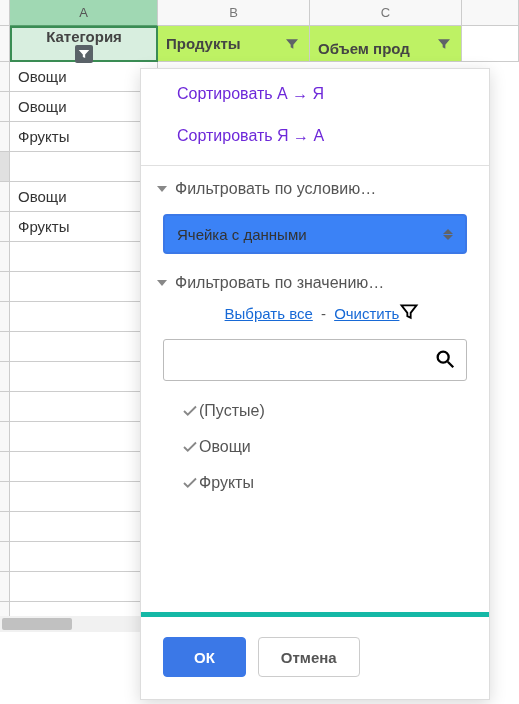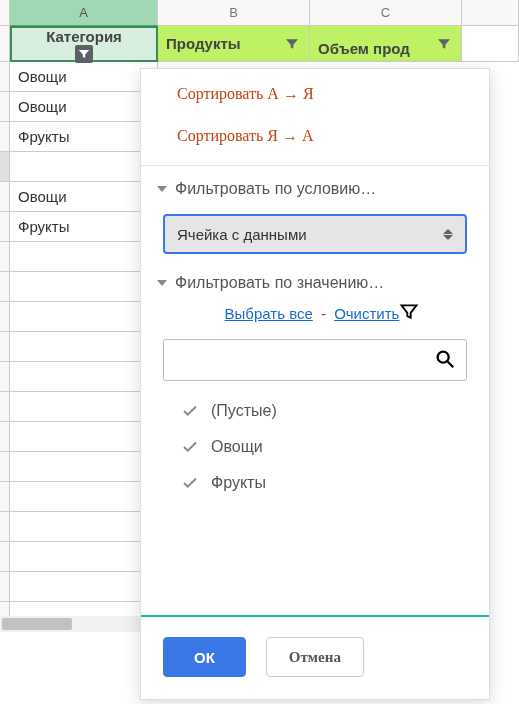--- a/index.html
+++ b/index.html
@@ -130,23 +130,22 @@
     flex-direction: column;
   }
   .panel-scroll {
     flex: 1;
     overflow: hidden;
     padding: 4px 0;
   }
   .sort-item {
     padding: 12px 16px 12px 36px;
     font-size: 16px;
-    color: #c2410c;
+    color: #6d28d9;
     cursor: pointer;
-    font-family: Liberation Serif, serif;
   }
   .divider {
     border-top: 1px solid #e0e0e0;
     margin: 8px 0;
   }
   .section-header {
     padding: 6px 16px 6px 16px;
     font-size: 16px;
     color: #555;
     display:flex;
@@ -158,21 +157,21 @@
     width:0;height:0;
     border-left:5px solid transparent;
     border-right:5px solid transparent;
     border-top:6px solid #888;
   }
   .condition-select {
     margin: 10px 22px 14px 22px;
     height: 40px;
     border: 2px solid #3b78e7;
     border-radius: 4px;
-    background: #e5e5e5;
+    background: #3b82f6;
     display:flex;
     align-items:center;
     justify-content:space-between;
     padding: 0 12px;
     font-size: 15px;
     color:#333;
     font-weight:500;
     cursor:pointer;
   }
   .updown {
@@ -210,59 +209,57 @@
     outline:none;
     font-size:15px;
     background:transparent;
   }
   .value-list {
     padding: 0 22px 0 40px;
   }
   .value-item {
     display:flex;
     align-items:center;
-    gap:12px;
     padding: 9px 0;
     font-size: 16px;
     color:#555;
     cursor:pointer;
   }
   .check {
     width:18px;height:18px;
     display:flex;align-items:center;justify-content:center;
   }
   .check svg{width:18px;height:18px;}
   .check svg path{stroke:#888;stroke-width:2.5;fill:none;}
 
   .footer {
-    border-top: 2px solid #14b8a6;
+    border-top: 5px solid #14b8a6;
     padding: 20px 22px 22px 22px;
     display:flex;
-    gap:20px;
+    gap:12px;
   }
   .btn {
     height: 40px;
     padding: 0 30px;
     border-radius: 4px;
     font-size: 15px;
     font-weight: 600;
     cursor:pointer;
     display:flex;align-items:center;justify-content:center;
   }
   .btn-primary {
     background: #3b78e7;
     color: #fff;
     border: 1px solid #3b78e7;
   }
   .btn-secondary {
     background: #fff;
     color: #555;
     border: 1px solid #ccc;
     padding: 0 22px;
-    font-family: Liberation Serif, serif;
   }
 </style>
 </head>
 <body>
 
 <div class="grid">
   <div class="col-headers">
     <div class="corner"></div>
     <div class="col-header colA">A</div>
     <div class="col-header colB">B</div>

